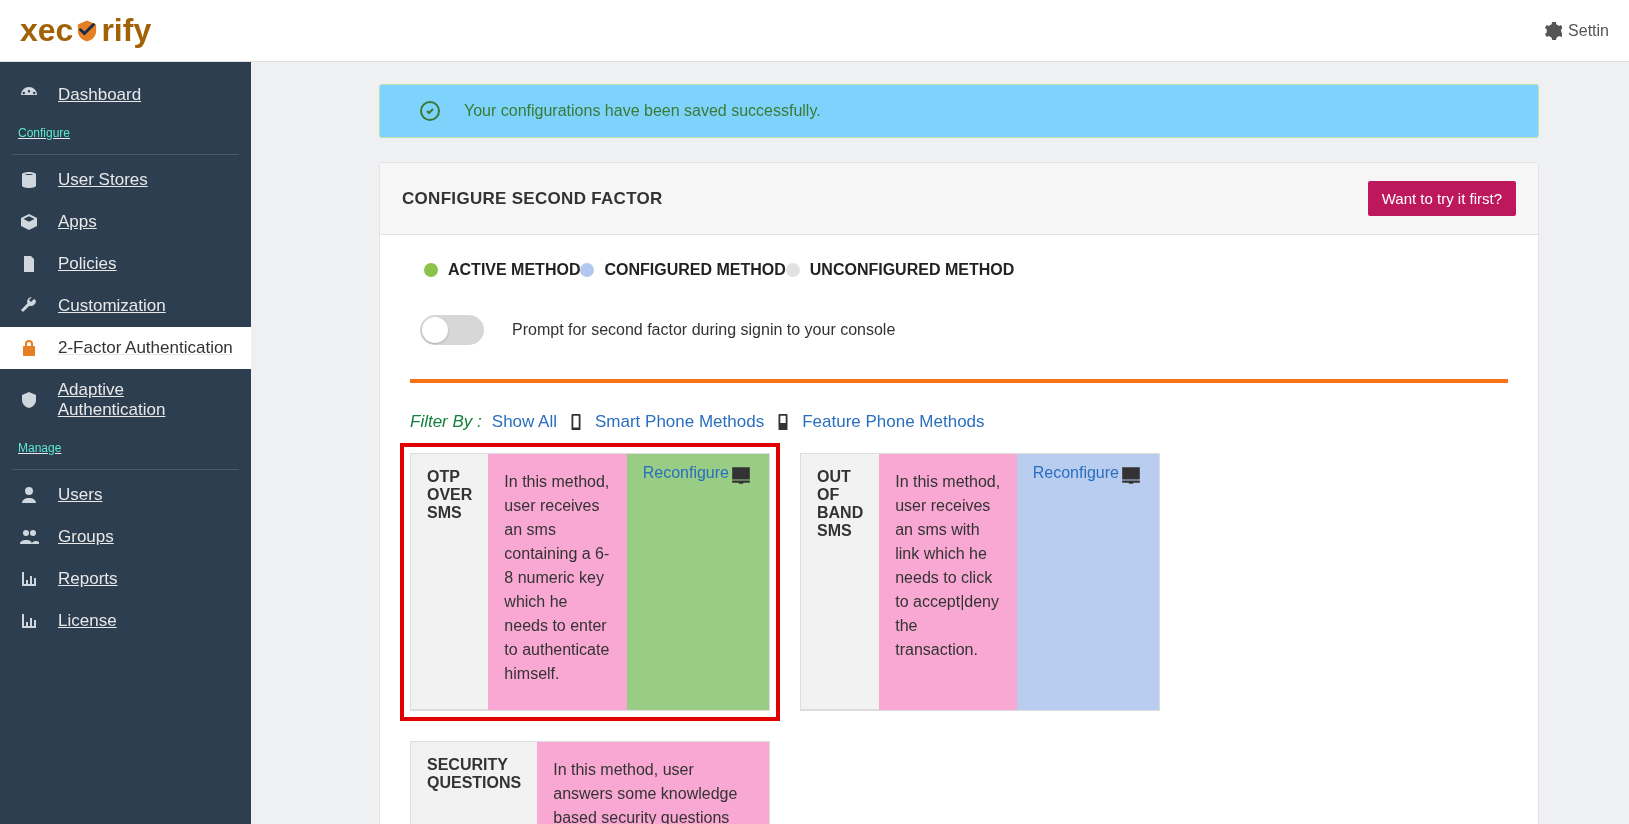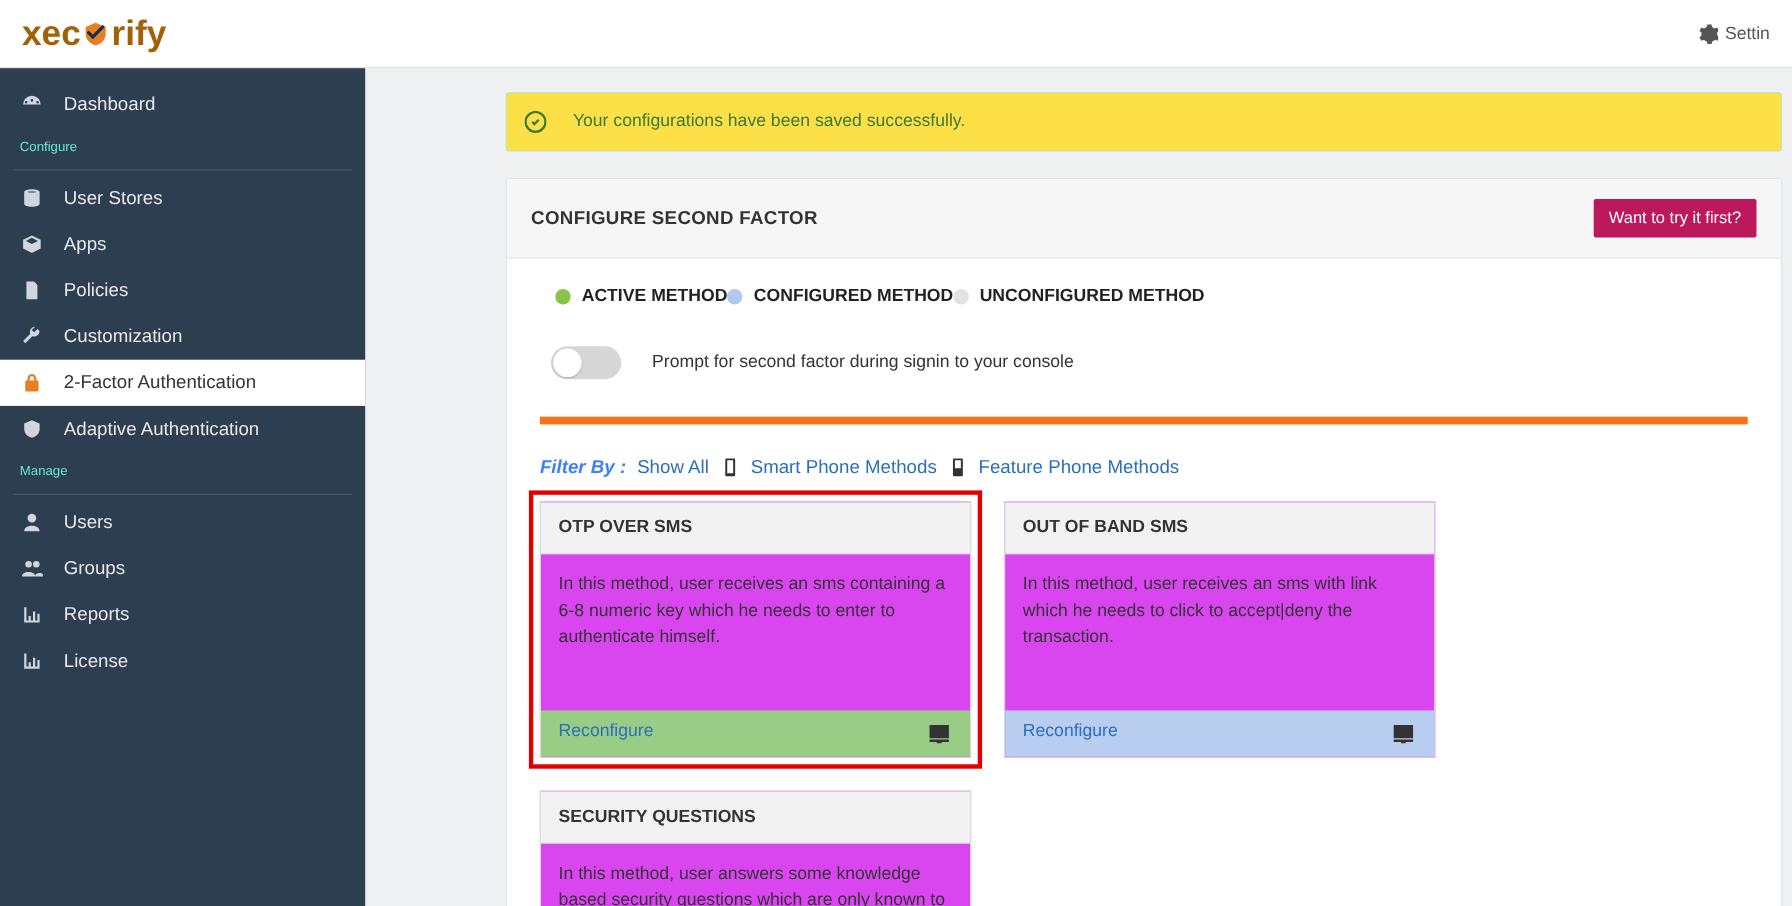--- a/index.html
+++ b/index.html
@@ -5,57 +5,57 @@
 * { margin: 0; padding: 0; box-sizing: border-box; }
 body { font-family: Arial, Helvetica, sans-serif; font-size: 16px; color: #333; background: #eff0f2; overflow: hidden; }
 
 .topbar { height: 62px; background: #fff; border-bottom: 1px solid #ddd; display: flex; align-items: center; justify-content: space-between; padding: 0 20px; }
 .logo { display: flex; align-items: center; font-size: 32px; font-weight: 700; color: #a16207; letter-spacing: 0px; }
 .logo-shield { display: inline-flex; margin: 0 1px; }
 .topbar-right { display: flex; align-items: center; gap: 6px; color: #555; font-size: 16px; }
 
 .layout { display: flex; height: calc(824px - 62px); }
 
-.sidebar { width: 332px; background: #2c3e50; color: #e8e8e8; padding-top: 12px; flex-shrink: 0; }
+.sidebar { width: 251px; background: #2c3e50; color: #e8e8e8; padding-top: 12px; flex-shrink: 0; text-decoration: underline; }
 .sidebar-item { display: flex; align-items: center; gap: 18px; padding: 11px 18px; cursor: pointer; font-size: 17px; }
 .sidebar-item.active { background: #fff; color: #333; }
 .sidebar-item .icon { width: 22px; display: inline-flex; justify-content: center; color: #cfd6dd; }
 .sidebar-item.active .icon.orange { color: #e67e22; }
 .sidebar-section { padding: 10px 18px 8px; font-size: 12px; color: #5eead4; }
 .sidebar-divider { height: 1px; background: #4a5a6a; margin: 6px 12px 4px; }
 
 .main { flex: 1; overflow: auto; padding: 22px 0 22px 128px; }
 .main-inner { width: 1160px; }
 
-.alert { background: #fde047; border: 1px solid #bfe0b0; color: #3a7a36; padding: 16px 16px; border-radius: 3px; display: flex; align-items: center; gap: 24px; margin-bottom: 24px; }
+.alert { background: #7dd3fc; border: 1px solid #bfe0b0; color: #3a7a36; padding: 16px 40px; border-radius: 3px; display: flex; align-items: center; gap: 24px; margin-bottom: 24px; }
 
 .panel { background: #fff; border: 1px solid #e3e3e3; border-radius: 3px; }
 .panel-head { background: #f6f6f6; border-bottom: 1px solid #e3e3e3; padding: 18px 22px; display: flex; align-items: center; justify-content: space-between; }
 .panel-title { font-weight: 700; color: #333; letter-spacing: 0.3px; font-size: 17px; }
 .try-btn { background: #be185d; color: #fff; border: none; padding: 9px 14px; font-size: 15px; cursor: pointer; border-radius: 2px; }
 
 .panel-body { padding: 26px 30px 40px; }
 
 .legend { display: flex; align-items: center; margin-bottom: 30px; padding-left: 14px; }
 .legend-item { display: flex; align-items: center; gap: 10px; font-weight: 700; color: #222; font-size: 16px; }
 .dot { width: 14px; height: 14px; border-radius: 50%; display: inline-block; }
 .dot.green { background: #8bc34a; }
 .dot.blue { background: #b3c7ef; }
 .dot.grey { background: #e2e2e2; }
 
-.prompt-row { display: flex; align-items: center; gap: 28px; padding: 6px 10px 34px; border-bottom: 7px solid #f97316; margin-bottom: 28px; }
+.prompt-row { display: flex; align-items: center; gap: 28px; padding: 6px 10px 34px; border-bottom: 4px solid #f97316; margin-bottom: 28px; }
 .toggle { width: 64px; height: 30px; background: #d7d7d7; border-radius: 30px; position: relative; cursor: pointer; }
 .toggle-knob { width: 26px; height: 26px; background: #fff; border-radius: 50%; position: absolute; top: 2px; left: 2px; box-shadow: 0 1px 2px rgba(0,0,0,0.2); }
 
 .filter-row { display: flex; align-items: center; gap: 10px; font-size: 17px; margin-bottom: 20px; flex-wrap: wrap; }
-.filter-label { font-weight: 700; font-style: italic; color: #3b82f6; }
+.filter-label { font-weight: 400; font-style: italic; color: #15803d; }
 .filter-link { color: #2a6fbf; cursor: pointer; }
 
 .cards { display: flex; gap: 30px; flex-wrap: wrap; }
-.card { width: 392px; border: 1px solid #ddd; background: #d946ef; display: flex; flex-direction: column; }
+.card { width: 360px; border: 1px solid #ddd; background: #f9a8d4; display: flex; flex-direction: row; }
 .card.selected { outline: 4px solid #e00000; outline-offset: 6px; }
 .card-head { background: #f2f2f2; border-bottom: 1px solid #ddd; padding: 14px 16px; font-weight: 700; font-size: 16px; }
 .card-body { padding: 16px 16px 24px; min-height: 142px; font-size: 16px; color: #333; line-height: 1.5; }
 .card-foot { padding: 10px 16px; display: flex; align-items: flex-start; justify-content: space-between; font-size: 16px; }
 .card-foot.green { background: #99cc85; }
 .card-foot.blue { background: #b9cdf0; }
 .card-foot .link { color: #2a6fbf; cursor: pointer; }
 
 svg { display: block; }
 </style>

